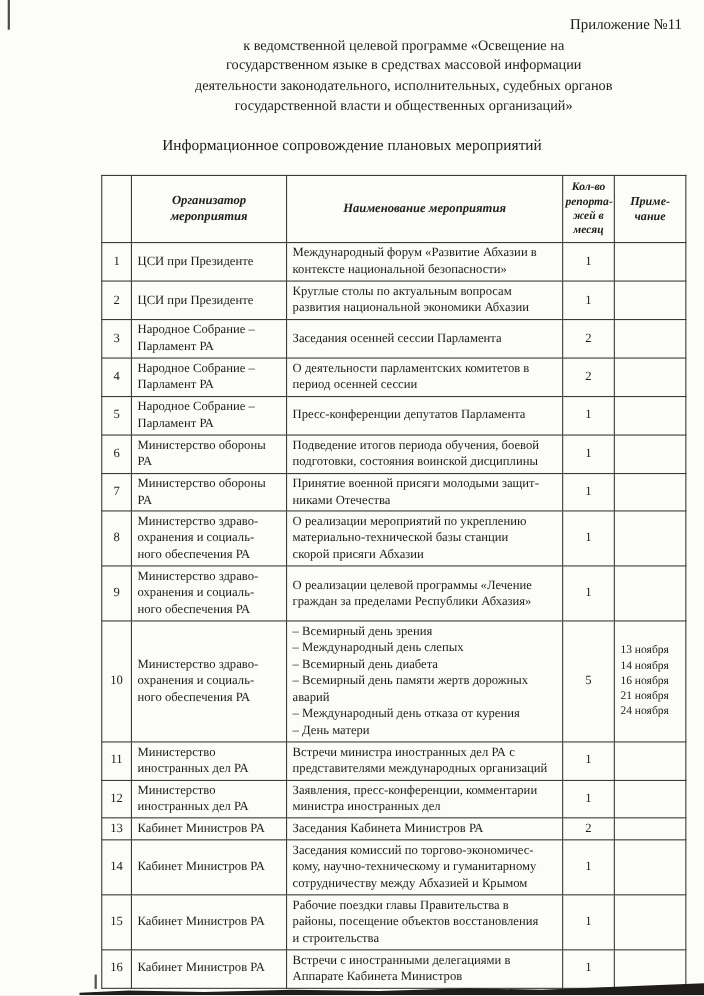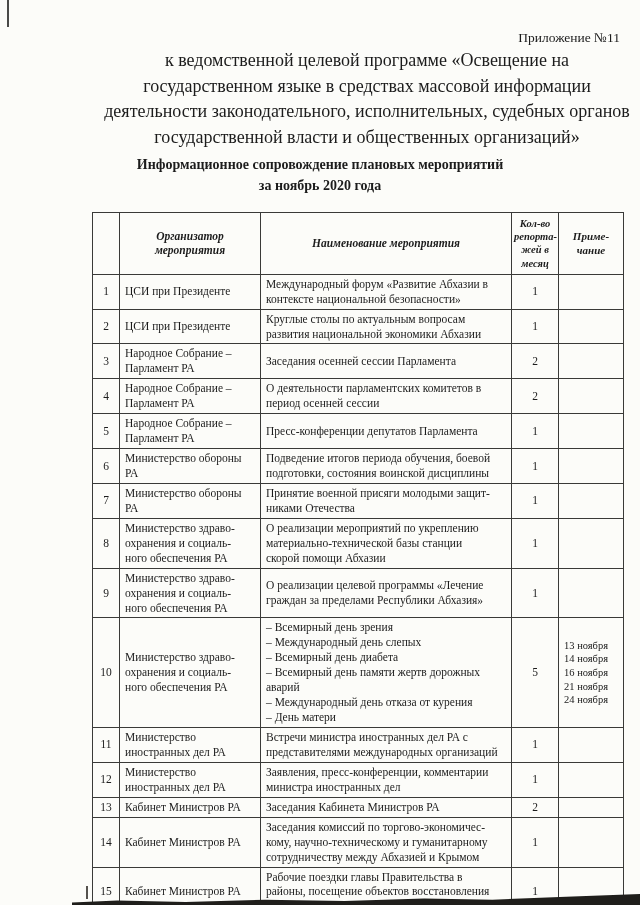--- a/index.html
+++ b/index.html
@@ -6,38 +6,38 @@
   .page {
     width:640px; height:905px;
     position:relative;
     background:#fcfcf9;
     font-family:"Liberation Serif", serif;
     color:#1c1c1c;
     overflow:hidden;
     margin:0 auto;
   }
 
-  .doc-header { padding-top:30px; }
+  .doc-header { padding-top:14px; }
   .appendix-line {
     text-align:right;
     padding-right:20px;
     font-size:13.5px;
   }
   .program-block {
     text-align:center;
     margin:2px 6px 0 100px;
-    font-size:18px;
+    font-size:13px;
     line-height:1.42;
     white-space:pre-line;
   }
   .title {
     text-align:center;
-    font-weight:bold;
+    font-weight:normal;
     font-size:14px;
-    margin-top:4px;
+    margin-top:16px;
     line-height:1.5;
   }
 
   table.doc-table {
     border-collapse:collapse;
     margin:16px 0 0 92px;
     width:520px;
     table-layout:fixed;
     font-size:11.5px;
     line-height:1.3;
@@ -91,21 +91,20 @@
   <div class="doc-header">
     <div class="appendix-line">Приложение №11</div>
     <div class="program-block">к  ведомственной целевой программе  «Освещение на
 государственном языке в средствах массовой информации
 деятельности законодательного, исполнительных, судебных органов
 государственной власти и общественных организаций»</div>
   </div>
 
   <div class="title">
     <div>Информационное сопровождение плановых мероприятий</div>
-    <div>за ноябрь 2020 года</div>
   </div>
 
   <table class="doc-table">
     <thead>
       <tr>
         <th class="col-num"></th>
         <th class="col-org">Организатор
 мероприятия</th>
         <th class="col-event">Наименование мероприятия</th>
         <th class="col-count">Кол-во
@@ -176,21 +175,21 @@
           <td class="col-count">1</td>
           <td class="col-note"></td>
         </tr>
         <tr>
           <td class="col-num">8</td>
           <td class="col-org">Министерство здраво-
 охранения  и социаль-
 ного обеспечения РА</td>
           <td class="col-event">О реализации мероприятий по укреплению
 материально-технической базы станции
-скорой помощи Абхазии</td>
+скорой присяги Абхазии</td>
           <td class="col-count">1</td>
           <td class="col-note"></td>
         </tr>
         <tr>
           <td class="col-num">9</td>
           <td class="col-org">Министерство здраво-
 охранения  и социаль-
 ного обеспечения РА</td>
           <td class="col-event">О реализации целевой программы «Лечение
 граждан за пределами Республики Абхазия»</td>

